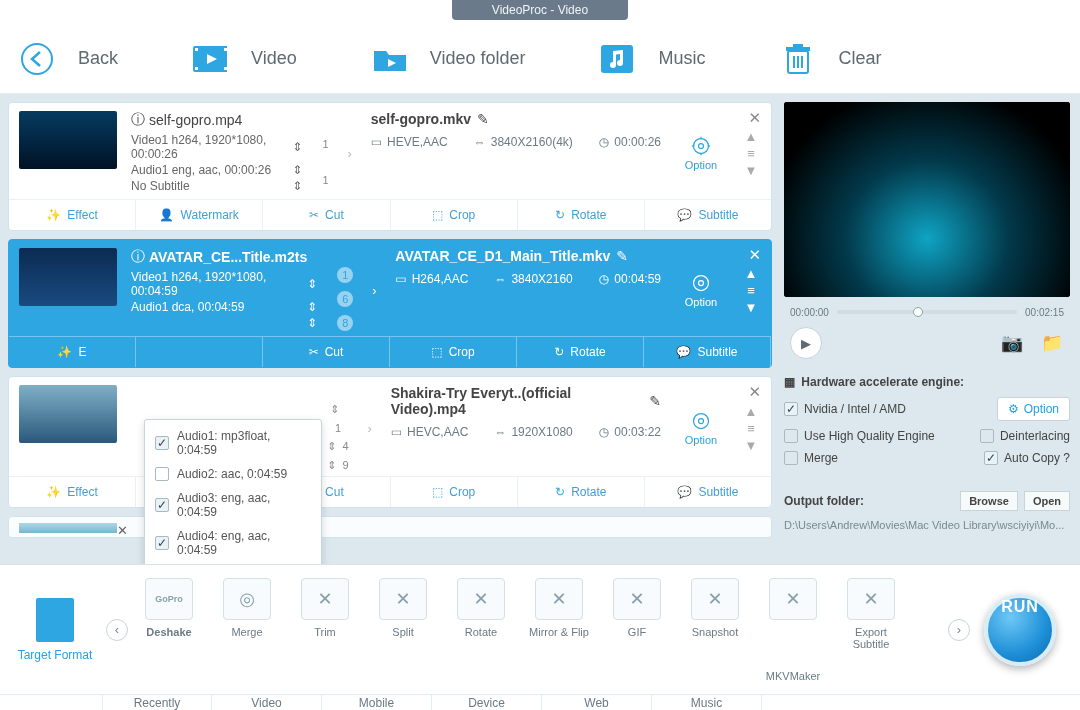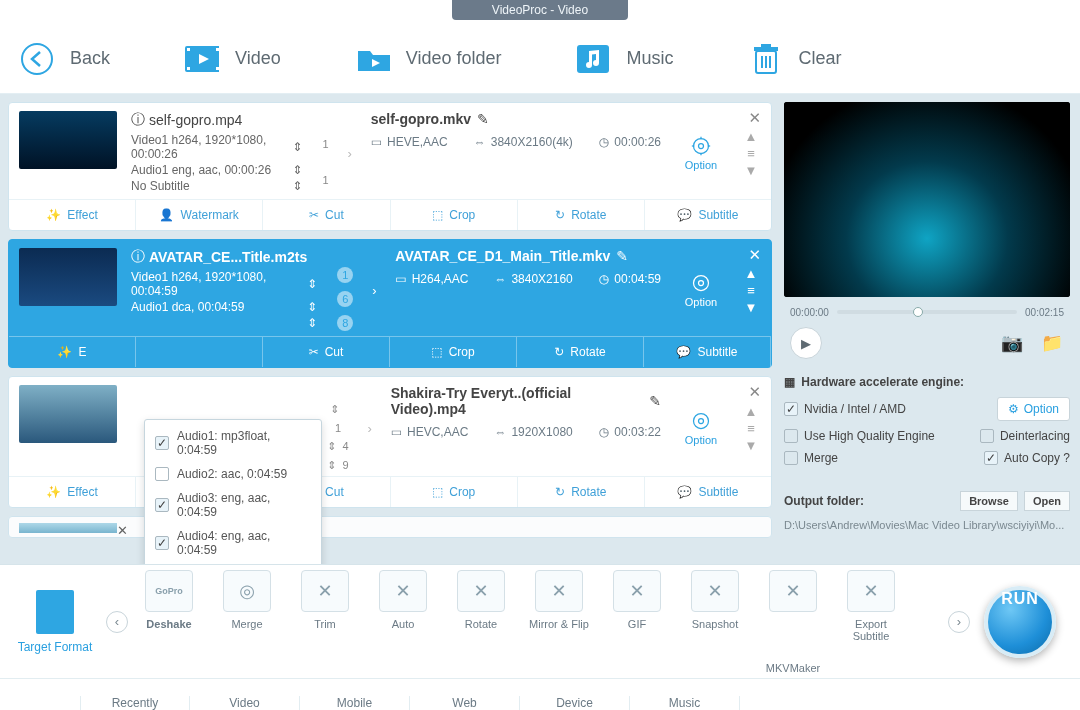--- a/index.html
+++ b/index.html
@@ -1,20 +1,20 @@
 <!DOCTYPE html>
 <html><head>
 <meta charset="utf-8">
 <style>
 * { box-sizing: border-box; margin: 0; padding: 0; font-family: "Segoe UI", Arial, sans-serif; }
 body { width: 1080px; height: 710px; background: #eaf6fc; overflow: hidden; font-size: 13px; color: #555; }
 .titlebar { height: 24px; background: #fff; display: flex; justify-content: center; align-items: flex-start; }
 .titlebar-label { background: #6b7a8a; color: #eef4f8; padding: 3px 40px; font-size: 12px; border-radius: 0 0 4px 4px; }
 .main-toolbar { height: 70px; background: #fff; display: flex; align-items: center; padding: 0 20px; gap: 75px; border-bottom: 1px solid #e3eef3; }
-.tb-btn { display: flex; align-items: center; gap: 16px; cursor: pointer; }
+.tb-btn { display: flex; align-items: center; gap: 24px; cursor: pointer; }
 .tb-btn .ico { width: 34px; height: 34px; display: inline-flex; align-items: center; justify-content: center; }
 .tb-btn span.lbl { font-size: 18px; color: #5e6a72; }
 .content { display: flex; height: 470px; background: #dce8ee; }
 .left { flex: 1; padding: 8px; display: flex; flex-direction: column; gap: 8px; overflow: hidden; position:relative;}
 .right { width: 300px; padding: 8px 10px 0 4px; display: flex; flex-direction: column; }
 .card { background: #fff; border: 1px solid #cfe4ee; border-radius: 4px; position: relative; }
 .card .close { position: absolute; top: 6px; right: 10px; color: #888; cursor: pointer; font-size: 15px; }
 .row1 { display: flex; padding: 8px 10px 4px 10px; gap: 14px; }
 .thumb { width: 98px; height: 58px; background: linear-gradient(180deg,#0a4a6e,#0a1a2e); border-radius: 2px; flex-shrink:0;}
 .srcinfo { flex: 1; font-size: 12px; color: #666; }
@@ -60,21 +60,21 @@
 .output .path { color:#7a8890; font-size:11px; margin-top:8px; white-space:nowrap; overflow:hidden; text-overflow:ellipsis;}
 .bottom { height: 146px; background:#fff; display:flex; flex-direction:column; border-top:1px solid #d6e4ea;}
 .toolsrow { flex:1; display:flex; align-items:center; padding:0 10px; gap:6px; position:relative;}
 .target { display:flex; flex-direction:column; align-items:center; gap:6px; color:#2aa0e0; font-size:12px; width:90px;}
 .target .ficon { width:38px; height:44px; background:#2ea6e2; border-radius:2px; position:relative;}
 .scroll-arrow { width:22px; height:22px; border:1px solid #c8d4da; border-radius:50%; display:flex; align-items:center; justify-content:center; color:#7a8890; cursor:pointer; background:#fff;}
 .tools { flex:1; display:flex; gap:8px; overflow:hidden;}
 .tool { width:70px; display:flex; flex-direction:column; align-items:center; gap:6px; font-size:11px; color:#6b7a85; cursor:pointer;}
 .tool .ticon { width:48px; height:42px; border:1px solid #d4e0e6; background:#f7fbfd; border-radius:4px; display:flex; align-items:center; justify-content:center; color:#8aa0ac; font-size:18px;}
 .run { width:72px; height:72px; border-radius:50%; background:radial-gradient(circle at 35% 30%, #6fc8f5, #1e8fd8 60%, #0b6aa8); box-shadow:0 3px 8px rgba(0,0,0,0.3); display:flex; align-items:flex-start; justify-content:center; color:#fff; font-weight:bold; font-size:16px; letter-spacing:1px; cursor:pointer; margin:0 14px 0 8px; flex-shrink:0; border:4px solid #d8ecf6;}
-.tabs { height:32px; display:flex; border-top:1px solid #e2edf1; padding-left:80px;align-items:flex-end;}
+.tabs { height:16px; display:flex; border-top:1px solid #e2edf1; padding-left:102px;}
 .tabs .tab { flex:0 0 110px; display:flex; align-items:center; justify-content:center; font-size:12px; color:#6b7a85; border-right:1px solid #e2edf1; cursor:pointer; background:#fff;}
 .tabs .tab.first {border-left:1px solid #e2edf1;}
 .tabs .tab.active { background:#eaf6fc; color:#2aa0e0;}
 svg { display:block; }
 .gear-icon { width:20px; height:20px; }
 .cardpeek { background:#fff; border:1px solid #cfe4ee; border-radius:4px; height:22px; display:flex; padding:6px 10px; position:relative; opacity:0.9;}
 </style>
 </head>
 <body>
 
@@ -461,21 +461,21 @@
         <div class="tool">
           <div class="ticon">◎</div>
           <span style="text-align: center;">Merge</span>
         </div>
         <div class="tool">
           <div class="ticon">✕</div>
           <span style="text-align: center;">Trim</span>
         </div>
         <div class="tool">
           <div class="ticon">✕</div>
-          <span style="text-align: center;">Auto</span>
+          <span style="text-align: center;">Split</span>
         </div>
         <div class="tool">
           <div class="ticon">✕</div>
           <span style="text-align: center;">Rotate</span>
         </div>
         <div class="tool">
           <div class="ticon">✕</div>
           <span style="text-align: right;">Mirror &amp; Flip</span>
         </div>
         <div class="tool">
@@ -497,17 +497,17 @@
       </div>
     <div class="scroll-arrow">›</div>
     <div class="run">
         <span>RUN</span>
       </div>
   </div>
   <div class="tabs" id="tabs">
       <div class="tab first">Recently</div>
       <div class="tab">Video</div>
       <div class="tab">Mobile</div>
+      <div class="tab">Device</div>
       <div class="tab">Web</div>
-      <div class="tab">Device</div>
       <div class="tab">Music</div>
     </div>
 </div>
 
 </body></html>

